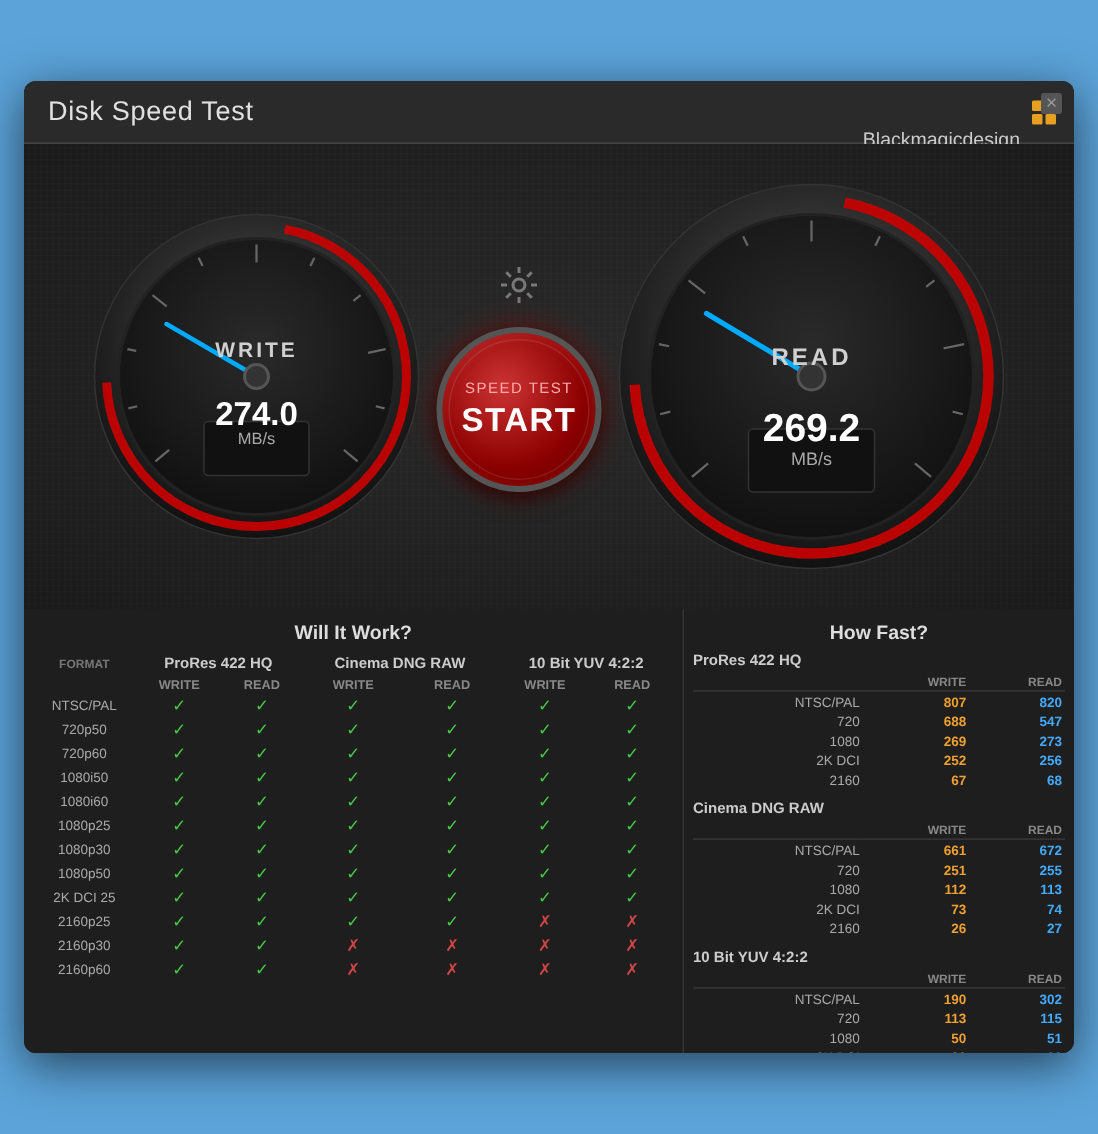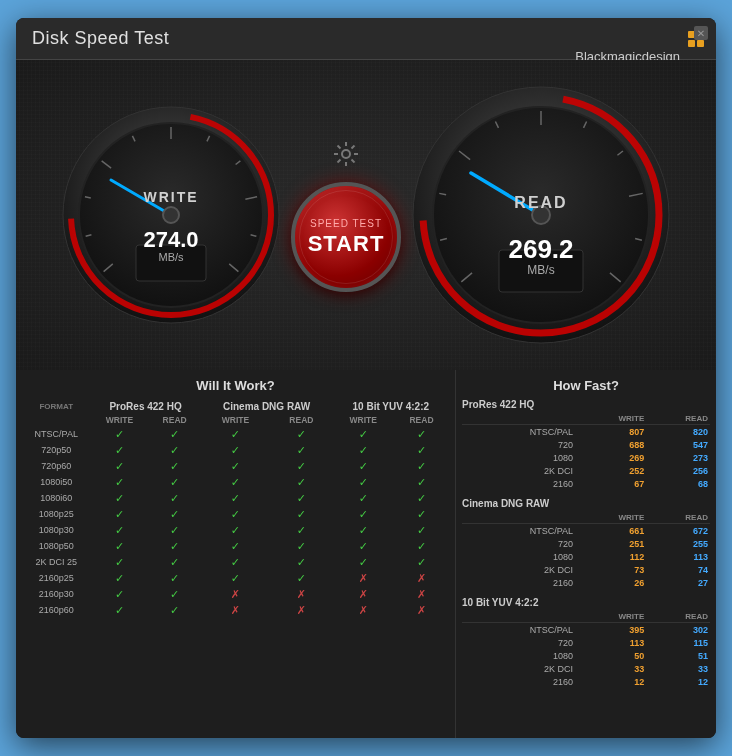--- a/index.html
+++ b/index.html
@@ -7,21 +7,21 @@
       width: 732px;
       height: 756px;
       background: #5ba3d9;
       display: flex;
       align-items: center;
       justify-content: center;
       font-family: Arial, sans-serif;
     }
     .window {
       width: 700px;
-      height: 720px;
+      height: 648px;
       background: #1a1a1a;
       border-radius: 8px;
       overflow: hidden;
       box-shadow: 0 8px 32px rgba(0,0,0,0.6);
       position: relative;
     }
     .title-bar {
       background: #2a2a2a;
       height: 42px;
       display: flex;
@@ -627,21 +627,21 @@
               <thead>
                 <tr class="hf-header-row">
                   <td class="col-header"></td>
                   <td class="col-header">WRITE</td>
                   <td class="col-header">READ</td>
                 </tr>
               </thead>
               <tbody>
                 <tr>
                   <td class="row-label">NTSC/PAL</td>
-                  <td class="write-val">395</td>
+                  <td class="write-val">190</td>
                   <td class="read-val">302</td>
                 </tr>
                 <tr>
                   <td class="row-label">720</td>
                   <td class="write-val">113</td>
                   <td class="read-val">115</td>
                 </tr>
                 <tr>
                   <td class="row-label">1080</td>
                   <td class="write-val">50</td>

